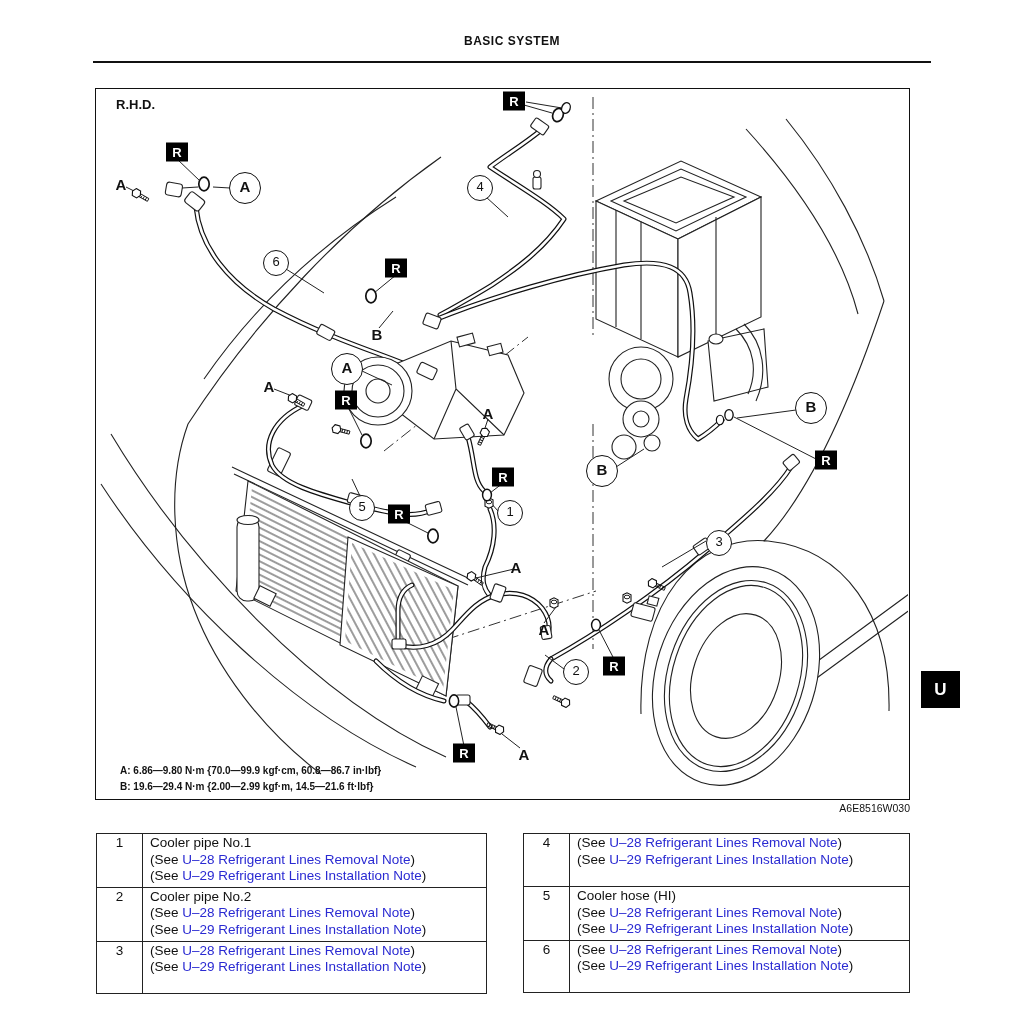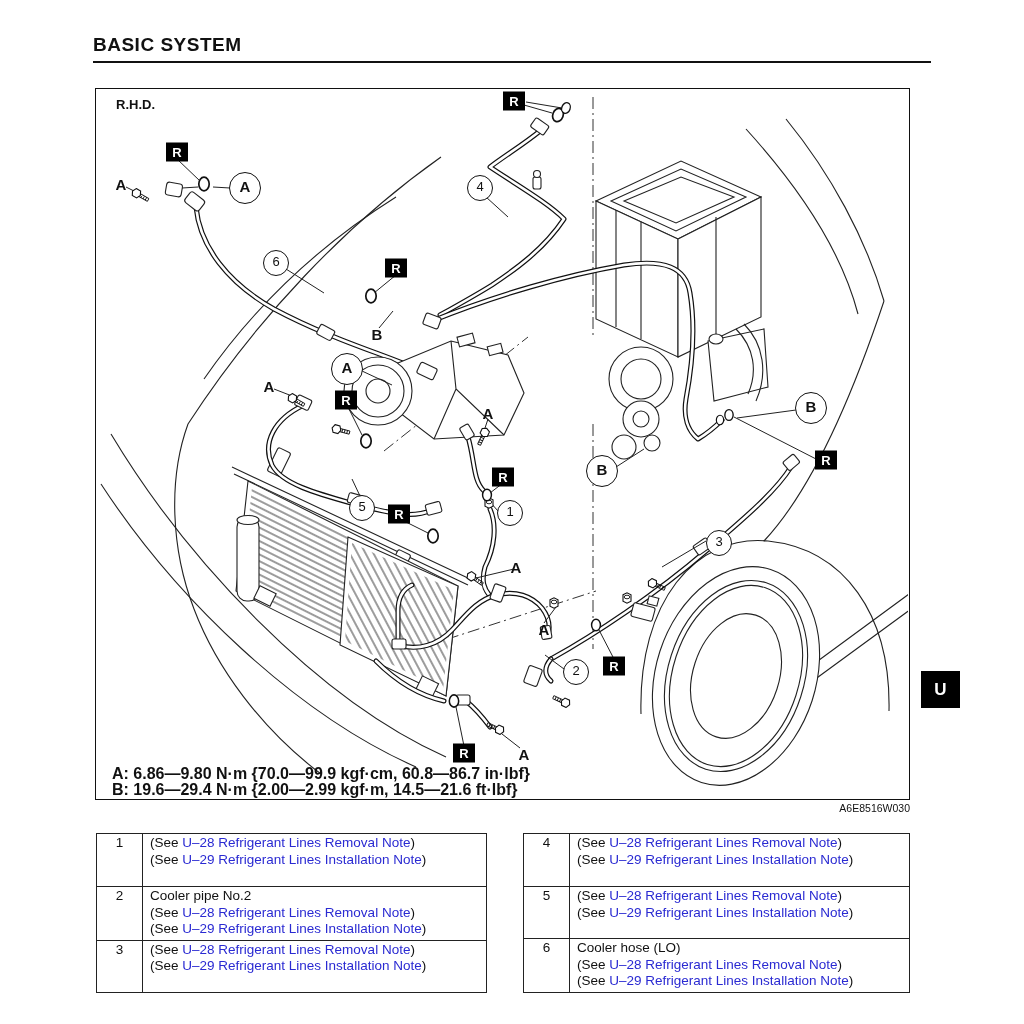--- a/index.html
+++ b/index.html
@@ -1,26 +1,26 @@
 <!DOCTYPE html>
 <html style="--link: #2a2ad2;"><head>
 <meta charset="utf-8">
 <style>
   html,body{margin:0;padding:0;background:#fff;}
   body{width:1024px;height:1024px;position:relative;overflow:hidden;
        font-family:"Liberation Sans","DejaVu Sans",sans-serif;color:#111;}
   .abs{position:absolute;}
   .ctr{transform:translate(-50%,-50%);}
   
-  #page-title{left:93px;top:34px;width:838px;text-align:left;font-size:19px;font-weight:bold;letter-spacing:.5px;}
+  #page-title{left:93px;top:34px;width:838px;text-align:center;font-size:12px;font-weight:bold;letter-spacing:.5px;}
   #title-rule{left:93px;top:61px;width:838px;height:2px;background:#111;}
   
   #diagram-box{left:95px;top:88px;width:815px;height:712px;border:1.4px solid #111;box-sizing:border-box;background:#fff;}
   #rhd-label{left:20px;top:8px;font-size:13px;font-weight:bold;}
-  .torque{left:16px;font-size:16px;font-weight:bold;white-space:pre;}
+  .torque{left:24px;font-size:10px;font-weight:bold;white-space:pre;}
   #figure-id{right:114px;top:802px;font-size:10.5px;}
   
   .numcirc{width:24px;height:24px;border:1.3px solid #111;border-radius:50%;background:#fff;
            font-size:13px;line-height:22px;text-align:center;}
   .letcirc{width:30px;height:30px;border:1.5px solid #111;border-radius:50%;background:#fff;
            font-size:15px;font-weight:bold;line-height:28px;text-align:center;}
   .rmark{min-width:22px;height:19px;background:#000;color:#fff;font-size:13px;font-weight:bold;
          line-height:19px;text-align:center;padding:0 2px;box-sizing:border-box;}
   .ptlet{font-size:15px;font-weight:bold;}
   
@@ -252,20 +252,21 @@
 </div>
 
 <div class="abs" id="figure-id" style="text-align:right;">A6E8516W030</div>
 
 <div class="abs" id="section-tab">U</div>
 
 <div class="abs ptable" style="left:96px;top:833px;width:391px;">
   <div class="trow">
     <div class="tnum">1</div>
     <div class="tdesc">
+      <div>Cooler pipe No.1</div>
       <div><span class="see">(See </span><a class="link">U–28 Refrigerant Lines Removal Note</a><span class="see">)</span></div>
       <div><span class="see">(See </span><a class="link">U–29 Refrigerant Lines Installation Note</a><span class="see">)</span></div>
     </div>
   </div>
   <div class="trow">
     <div class="tnum">2</div>
     <div class="tdesc">
       <div>Cooler pipe No.2</div>
       <div><span class="see">(See </span><a class="link">U–28 Refrigerant Lines Removal Note</a><span class="see">)</span></div>
       <div><span class="see">(See </span><a class="link">U–29 Refrigerant Lines Installation Note</a><span class="see">)</span></div>
@@ -284,25 +285,25 @@
   <div class="trow">
     <div class="tnum">4</div>
     <div class="tdesc">
       <div><span class="see">(See </span><a class="link">U–28 Refrigerant Lines Removal Note</a><span class="see">)</span></div>
       <div><span class="see">(See </span><a class="link">U–29 Refrigerant Lines Installation Note</a><span class="see">)</span></div>
     </div>
   </div>
   <div class="trow">
     <div class="tnum">5</div>
     <div class="tdesc">
+      <div>Cooler hose (HI)</div>
       <div><span class="see">(See </span><a class="link">U–28 Refrigerant Lines Removal Note</a><span class="see">)</span></div>
       <div><span class="see">(See </span><a class="link">U–29 Refrigerant Lines Installation Note</a><span class="see">)</span></div>
     </div>
   </div>
   <div class="trow">
     <div class="tnum">6</div>
     <div class="tdesc">
-      <div>Cooler hose (LO)</div>
       <div><span class="see">(See </span><a class="link">U–28 Refrigerant Lines Removal Note</a><span class="see">)</span></div>
       <div><span class="see">(See </span><a class="link">U–29 Refrigerant Lines Installation Note</a><span class="see">)</span></div>
     </div>
   </div>
 </div>
 
 </body></html>

